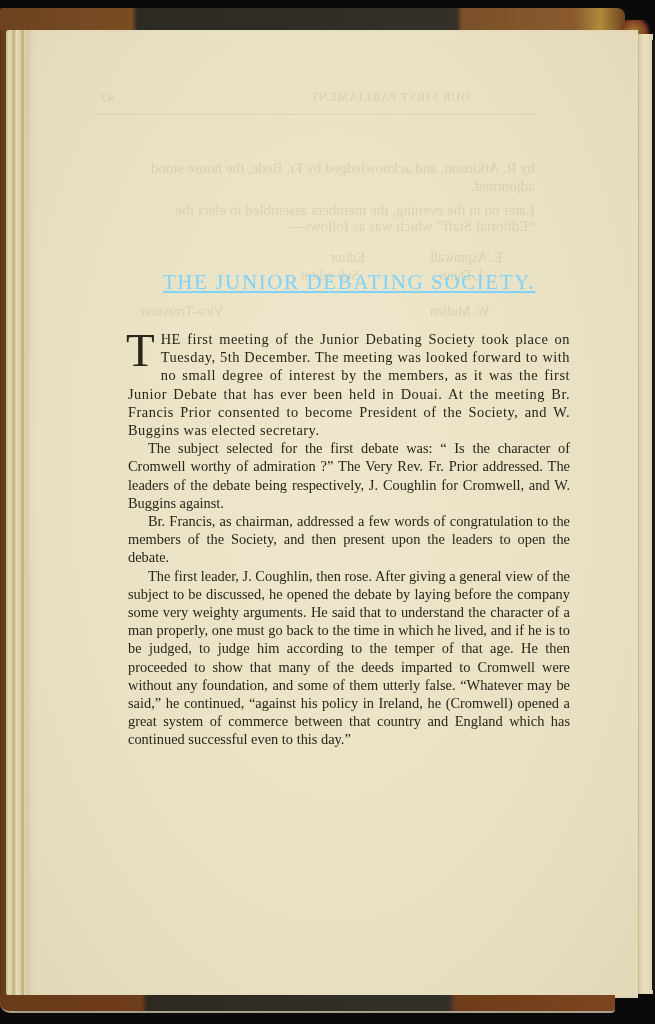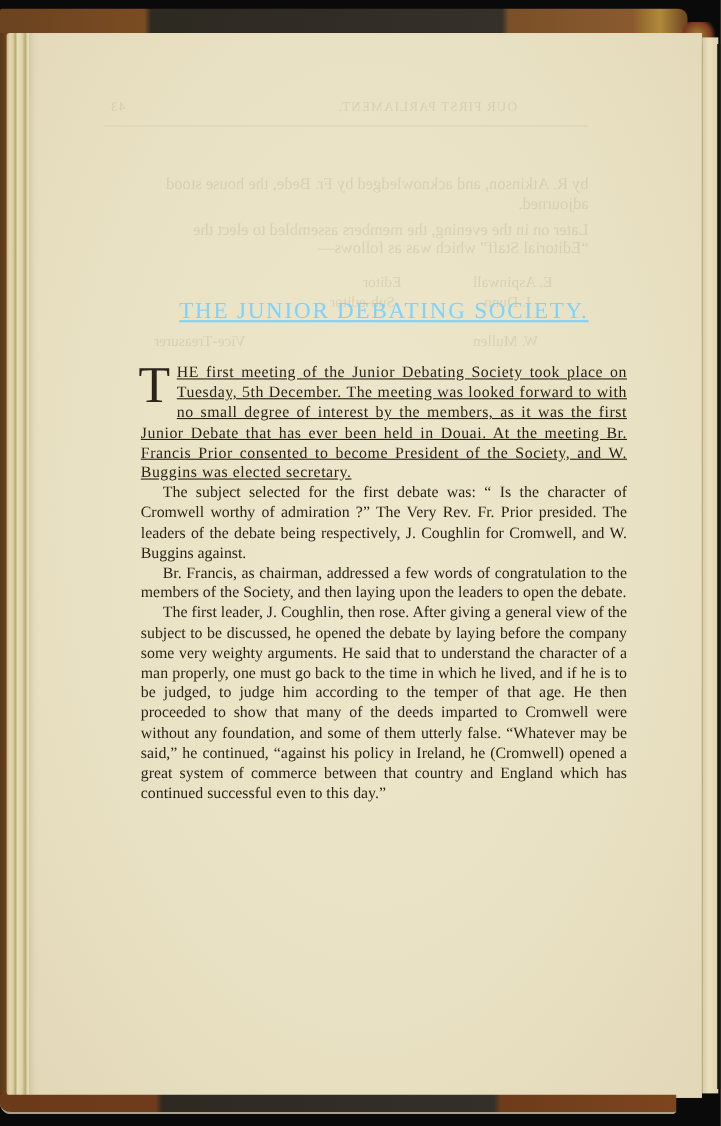--- a/index.html
+++ b/index.html
@@ -152,21 +152,20 @@
       float: left;
       font-size: 47px;
       line-height: 36px;
       height: 36px;
       margin: 2px 6px 0 -2px;
       font-weight: normal;
       color: #2a241a;
     }
     .dropcap-rest {
       letter-spacing: 0.5px;
-      text-decoration: underline;
     }
   </style>
 </head>
 <body>
 
 <div class="scan">
   <div class="cover-top"></div>
   <div class="cover-corner-tr"></div>
   <div class="cover-left"></div>
   <div class="gutter"></div>
@@ -191,17 +190,17 @@
     <div class="bleed-staff" style="left:300px; top:268px">Sub-editor</div>
     <div class="bleed-staff" style="left:430px; top:304px">W. Mullen</div>
     <div class="bleed-staff" style="left:140px; top:304px">Vice-Treasurer</div>
   </div>
 
   <div class="content">
     <h1 class="title">THE JUNIOR DEBATING SOCIETY.</h1>
 
     <p class="para first"><span class="dropcap">T</span><span class="dropcap-rest">HE first meeting of the Junior Debating Society took place on Tuesday, 5th December. The meeting was looked for­ward to with no small degree of interest by the members, as it was the first Junior Debate that has ever been held in Douai. At the meeting Br. Francis Prior consented to become President of the Society, and W. Buggins was elected secretary.</span></p>
 
-    <p class="para">The subject selected for the first debate was: “ Is the char­acter of Cromwell worthy of admiration ?” The Very Rev. Fr. Prior presided. The leaders of the debate being respectively, J. Coughlin for Cromwell, and W. Buggins against.</p>
-    <p class="para">Br. Francis, as chairman, addressed a few words of congratulation to the members of the Society, and then laying upon the leaders to open the debate.</p>
+    <p class="para">The subject selected for the first debate was: “ Is the char­acter of Cromwell worthy of admiration ?” The Very Rev. Fr. Prior addressed. The leaders of the debate being respectively, J. Coughlin for Cromwell, and W. Buggins against.</p>
+    <p class="para">Br. Francis, as chairman, addressed a few words of congratulation to the members of the Society, and then present upon the leaders to open the debate.</p>
     <p class="para">The first leader, J. Coughlin, then rose. After giving a general view of the subject to be discussed, he opened the debate by laying before the company some very weighty arguments. He said that to understand the character of a man properly, one must go back to the time in which he lived, and if he is to be judged, to judge him according to the temper of that age. He then proceeded to show that many of the deeds imparted to Cromwell were without any foundation, and some of them utterly false. “Whatever may be said,” he continued, “against his policy in Ireland, he (Cromwell) opened a great system of commerce between that country and England which has continued successful even to this day.”</p>
   </div>
 </div>
 
 </body></html>

